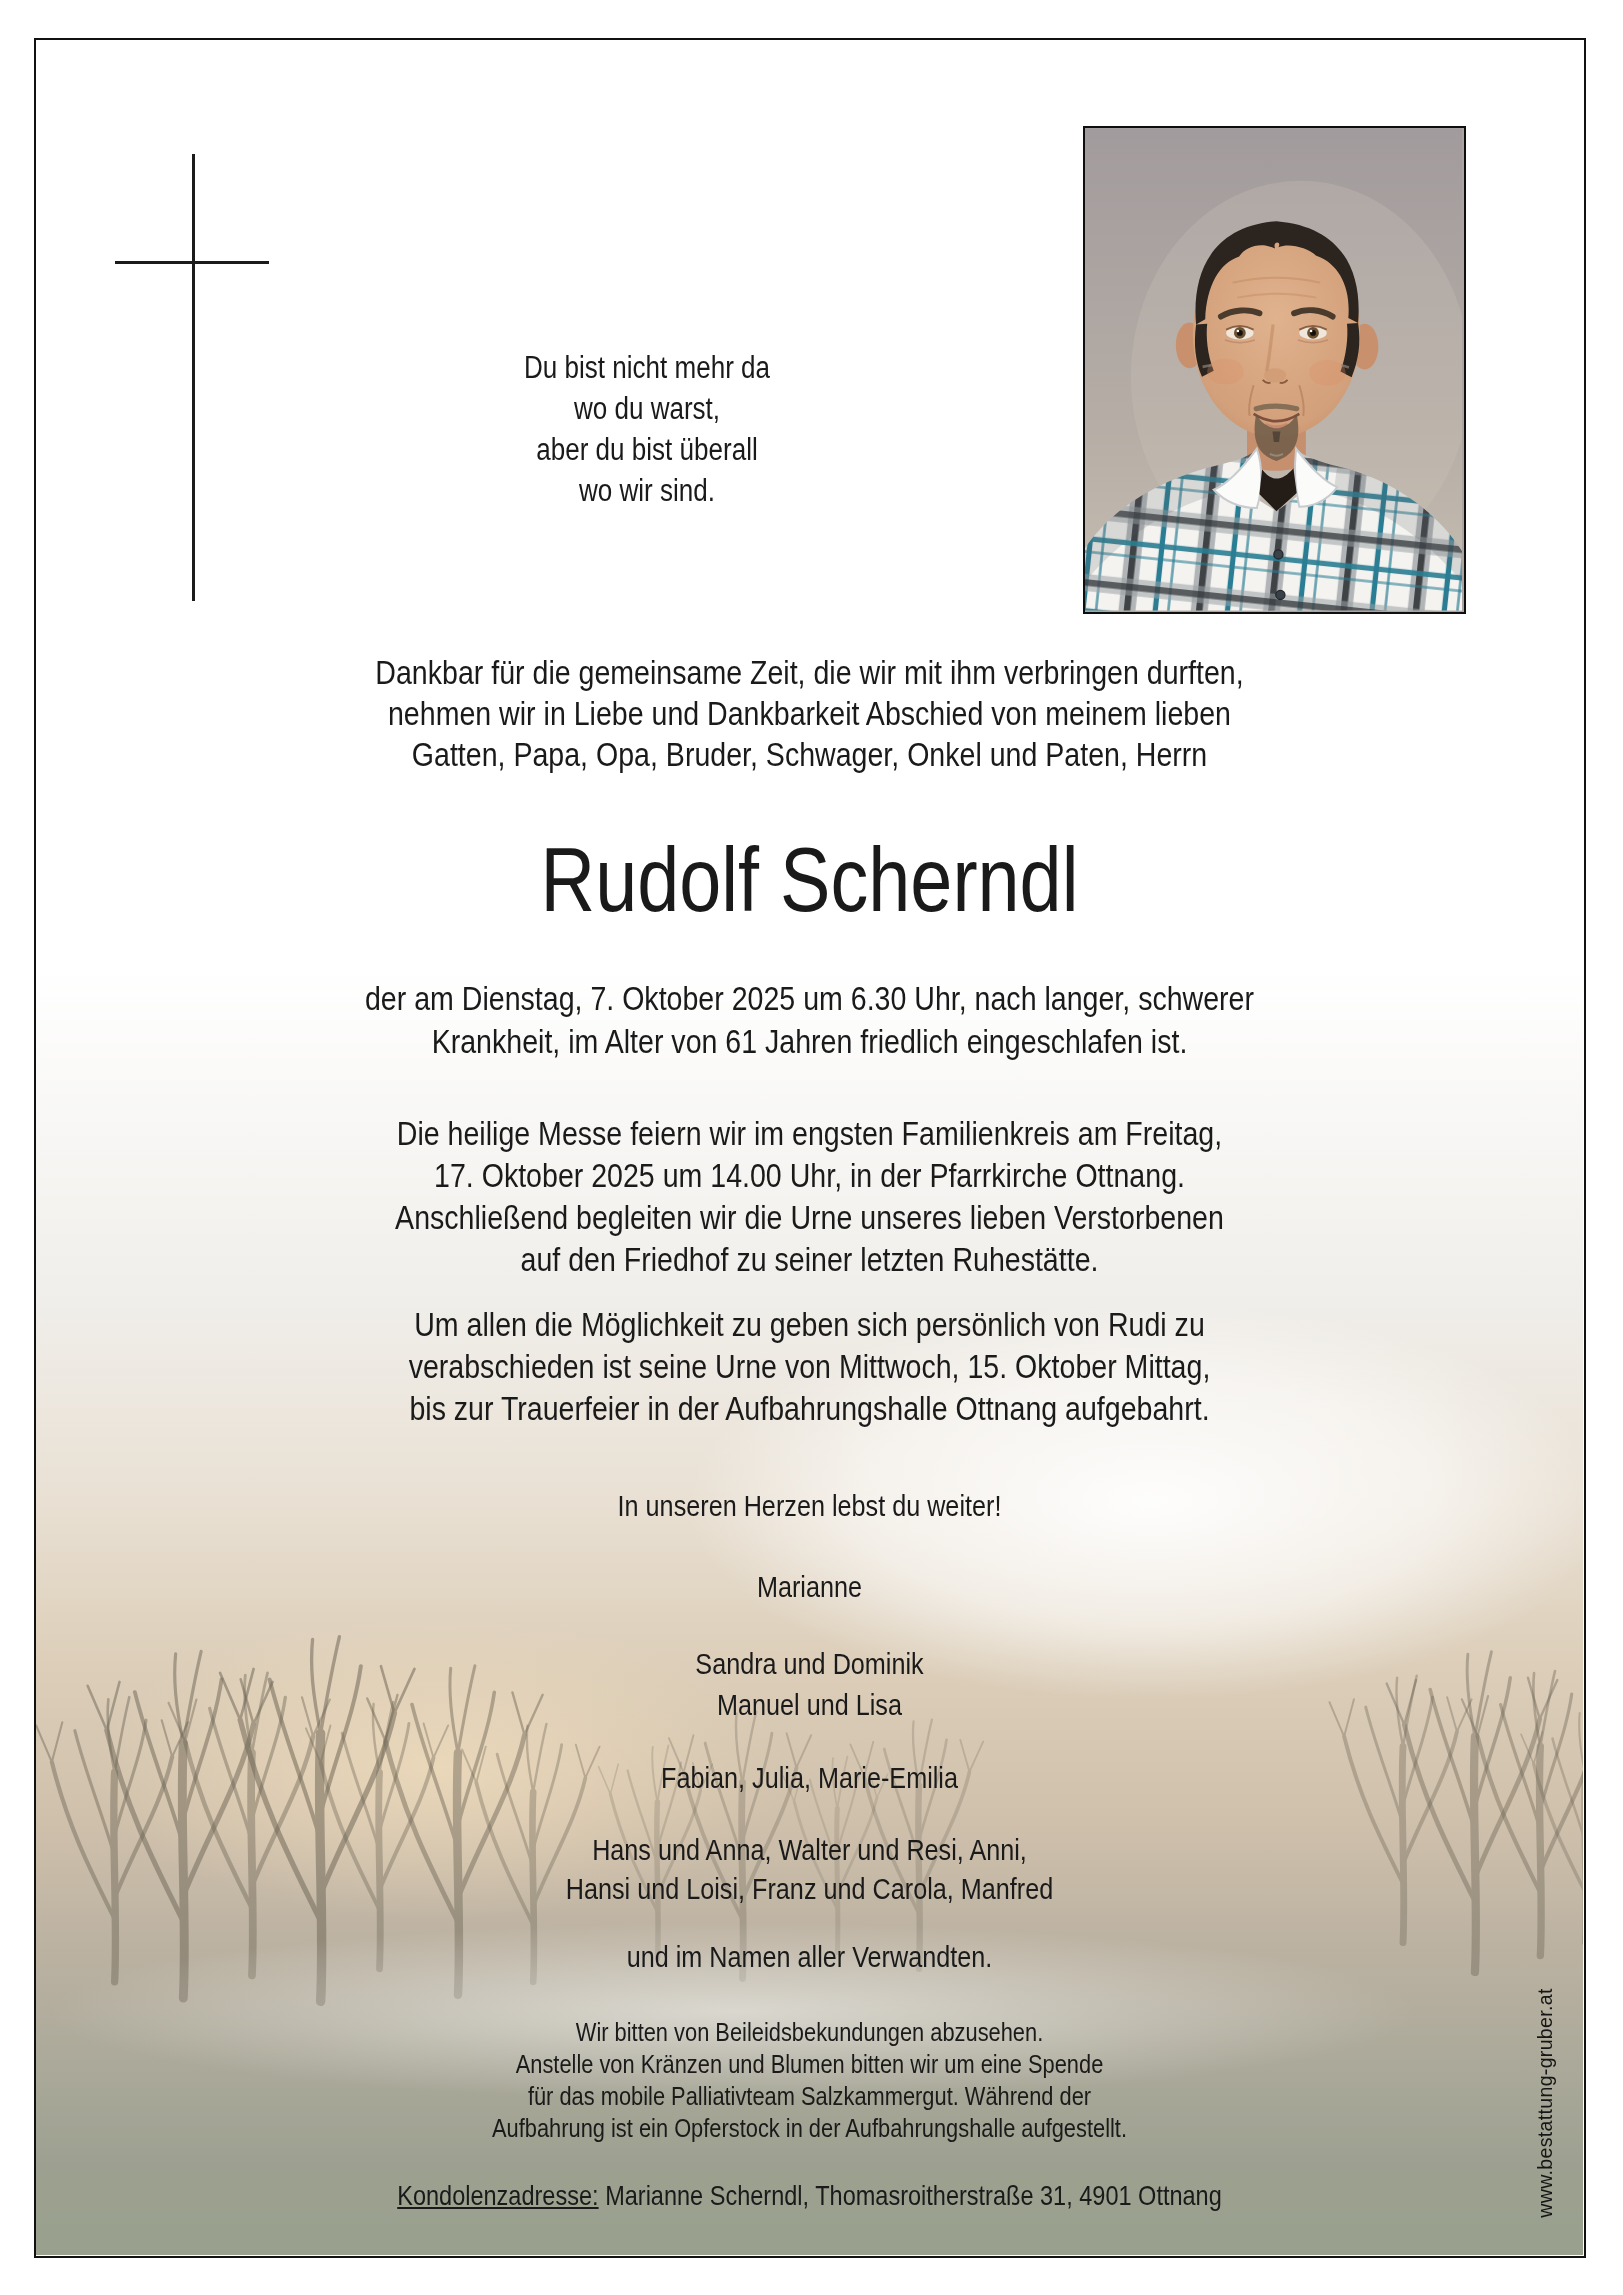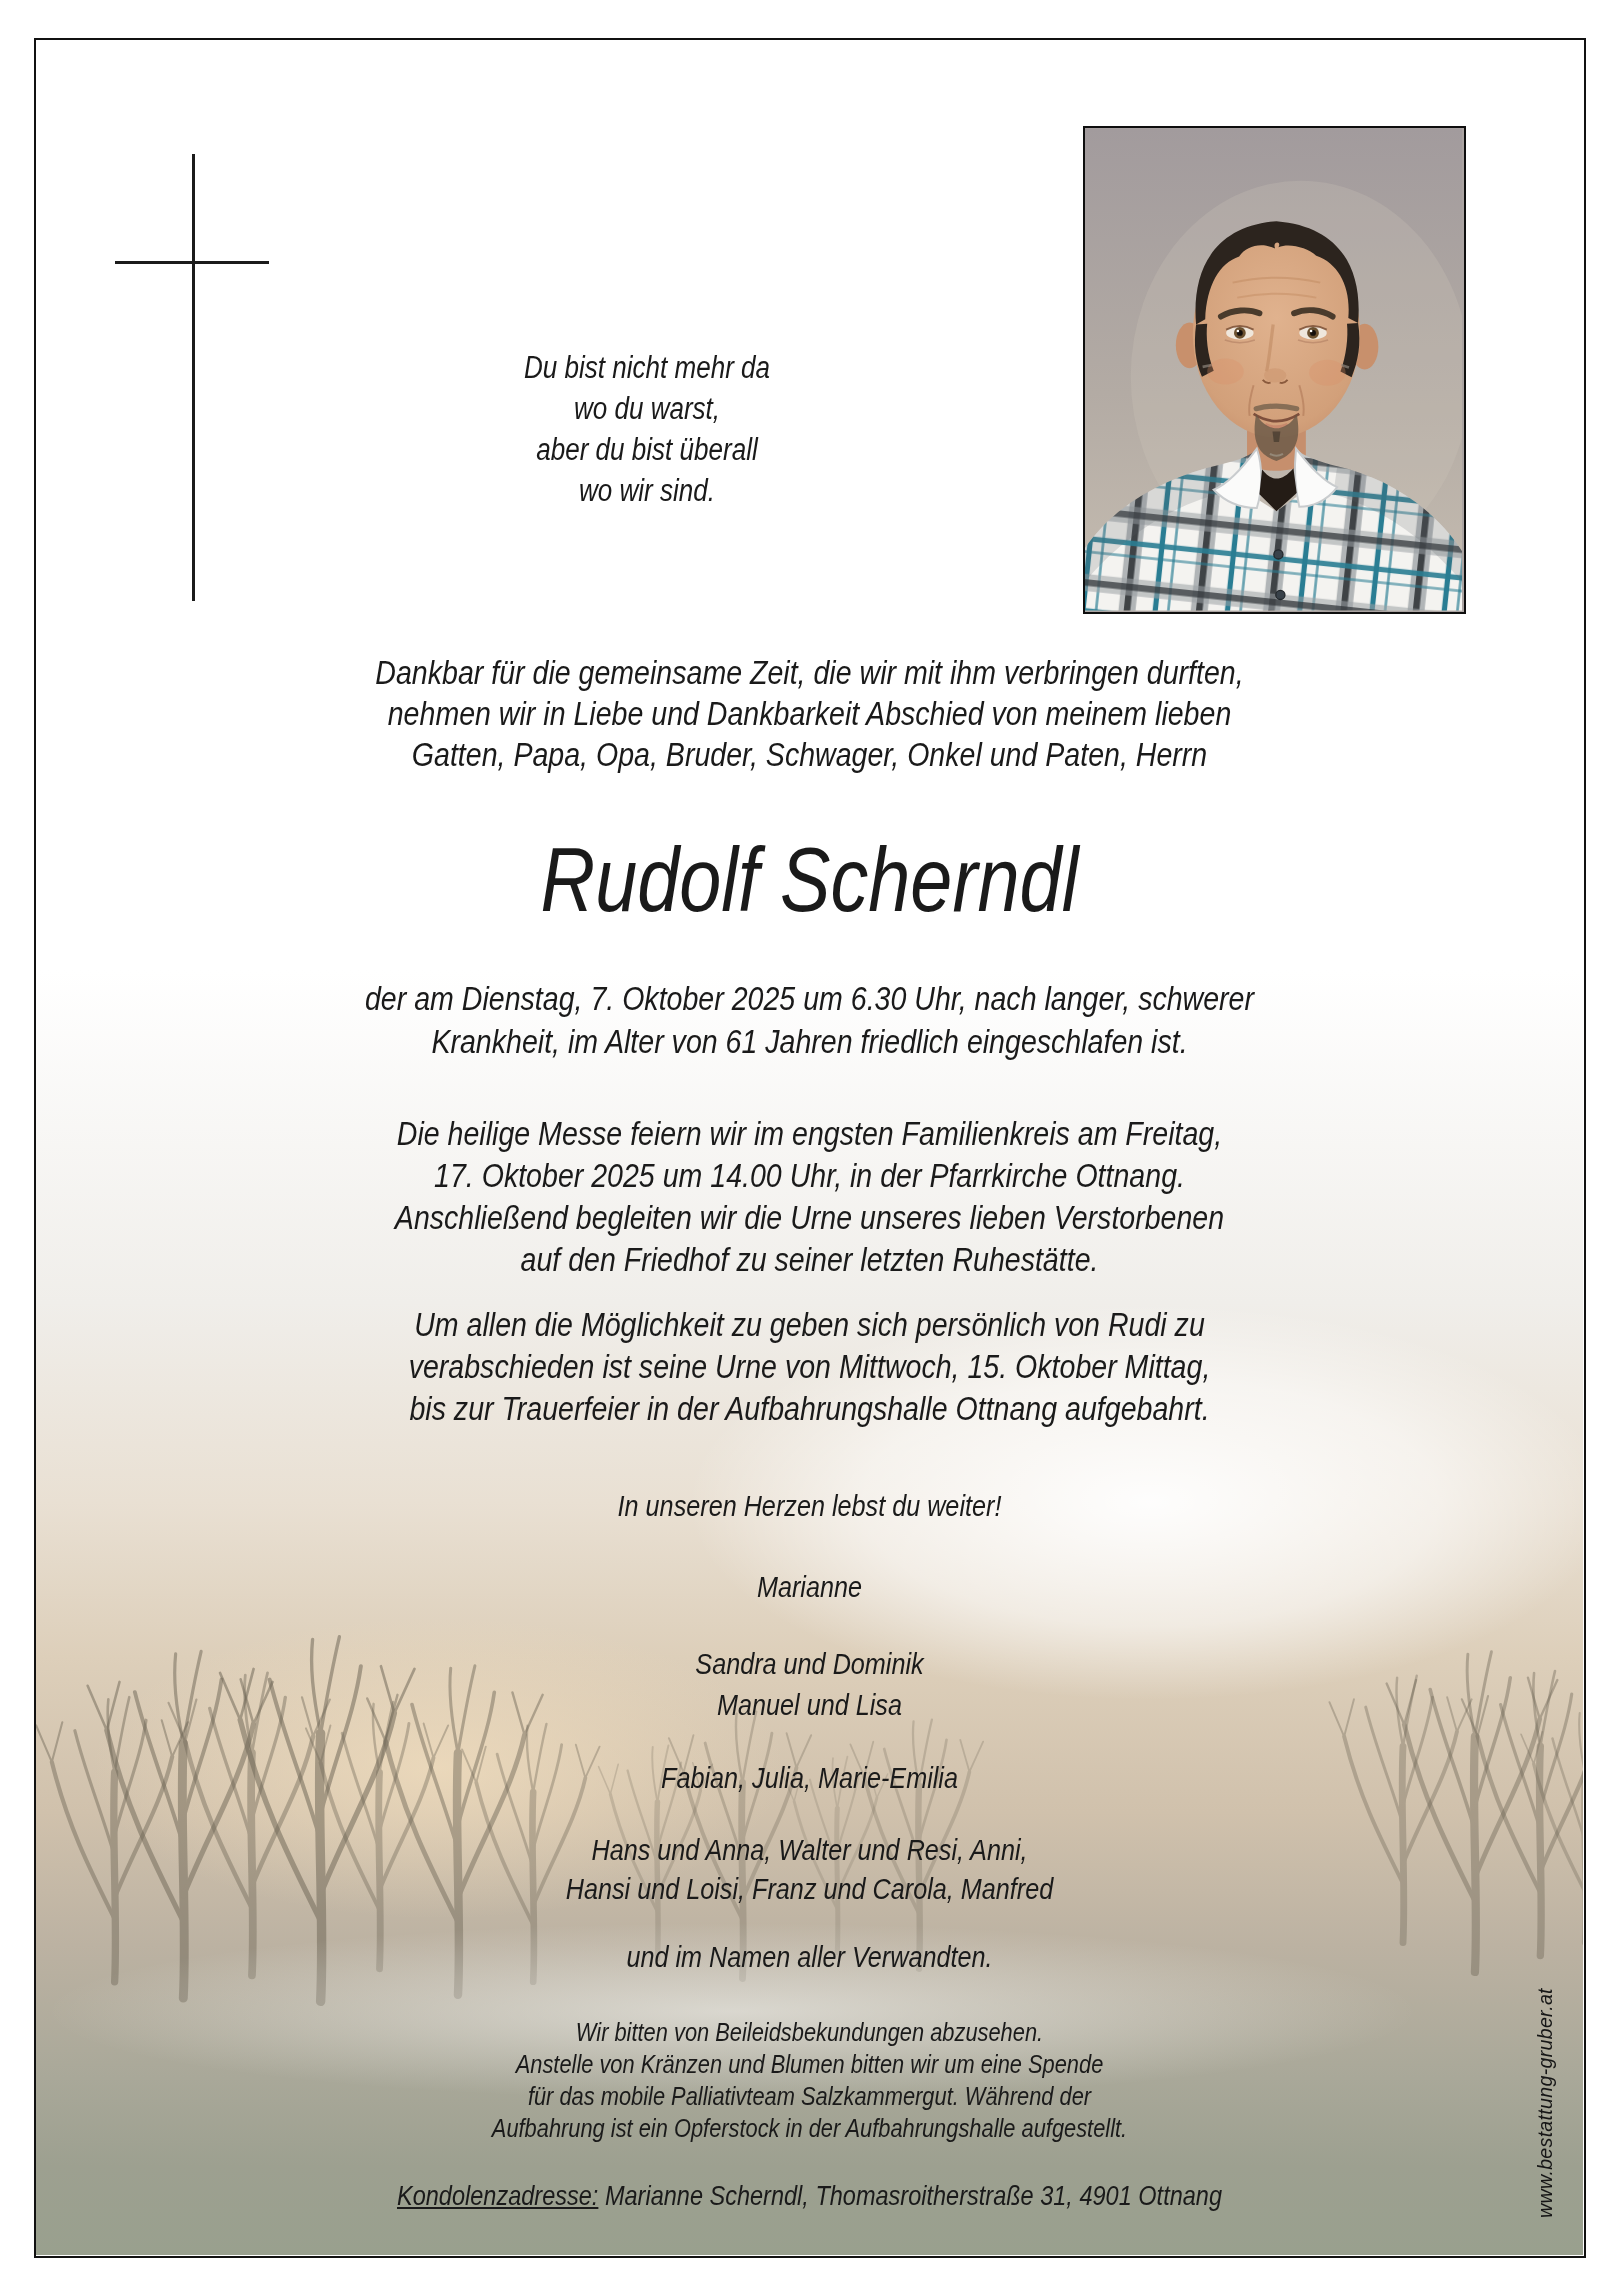--- a/index.html
+++ b/index.html
@@ -1,17 +1,17 @@
 <!DOCTYPE html>
 <html style="font-size:10.5px"><head>
 <meta charset="utf-8">
 <style>
   html,body{margin:0;padding:0;background:#ffffff;}
   #page{position:relative;width:1624px;height:2295px;background:#ffffff;overflow:hidden;
-        font-family:"Liberation Sans",sans-serif;color:#1a1a1a;font-style:italic;}
+        font-family:"Liberation Sans",sans-serif;color:#1a1a1a;}
   
   #card{position:absolute;left:34px;top:38px;width:1552px;height:2220px;
         border:2.6px solid #111111;box-sizing:border-box;overflow:hidden;background:#ffffff;}
   .bg-layer{position:absolute;left:0;top:0;width:1547px;height:2215px;pointer-events:none;}
   #bg-gradient{background:linear-gradient(180deg,
       #ffffff 0%,#ffffff 42%,
       #f0eeea 57%,#e9e0d3 66%,
       #ddcfba 73%,#d0c1ac 80%,
       #bcb2a2 86%,#a9a899 92%,
       #9da090 96%,#99a08e 100%);}

